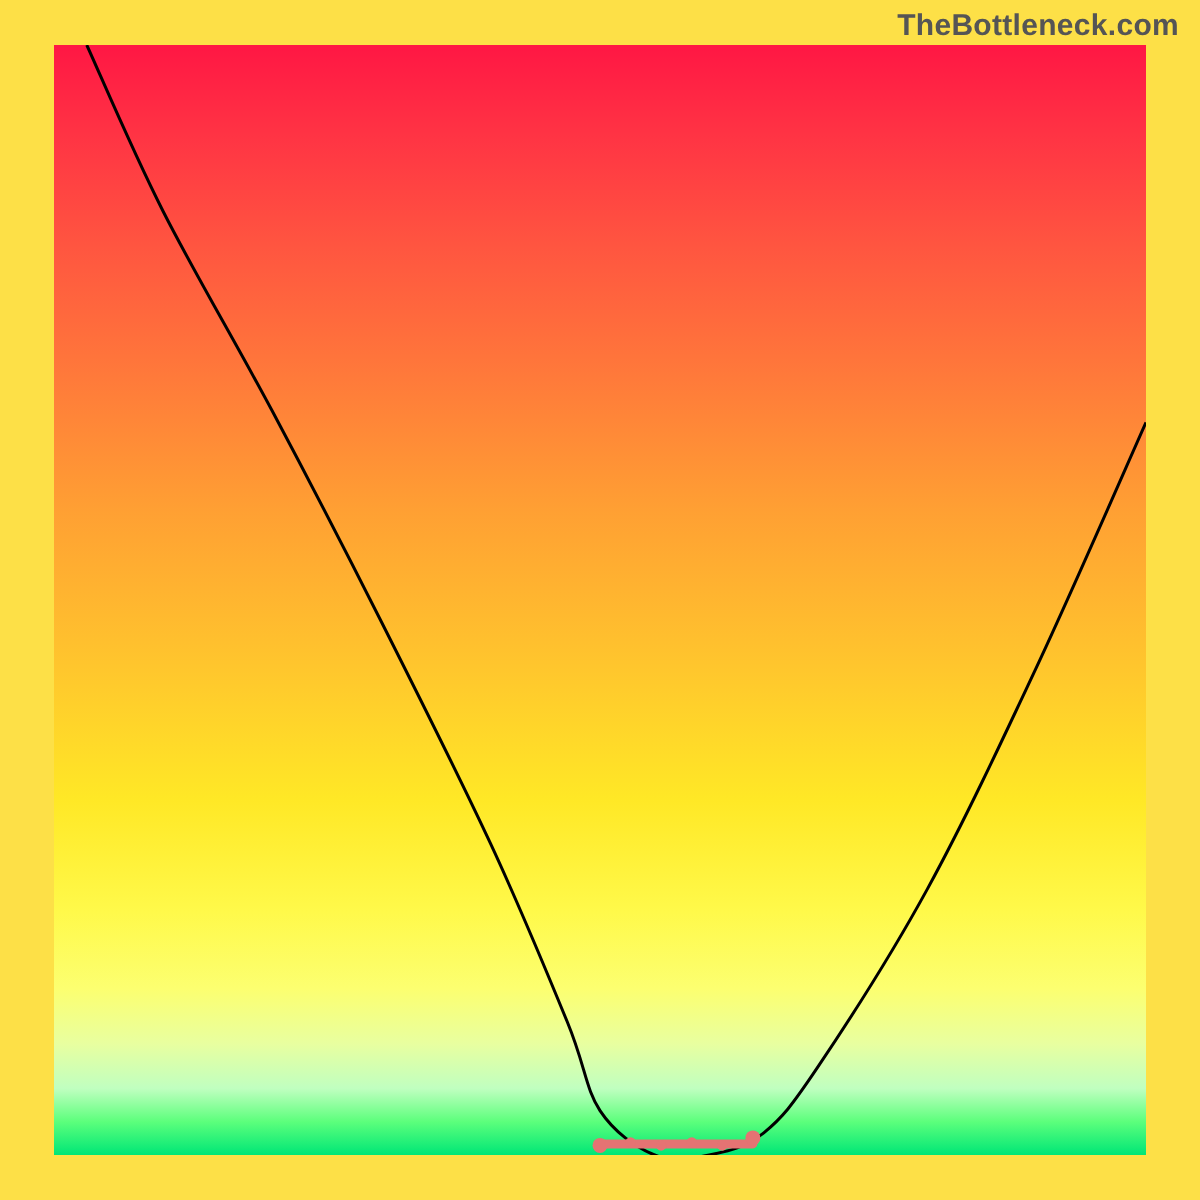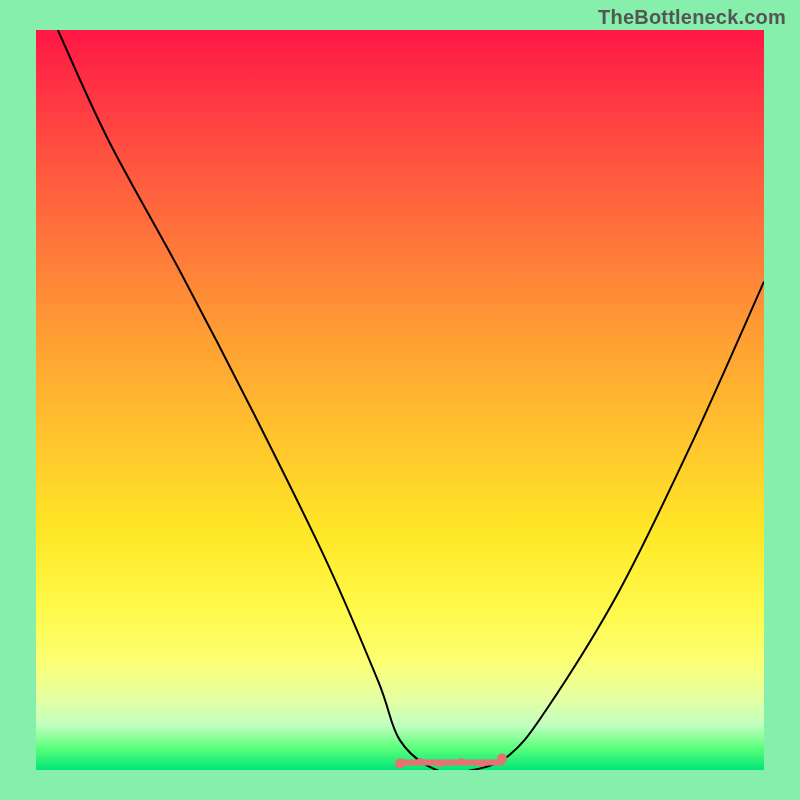--- a/index.html
+++ b/index.html
@@ -8,21 +8,21 @@
     width: 800px;
     height: 800px;
     background: #000;
     font-family: Arial, Helvetica, sans-serif;
     overflow: hidden;
   }
   .frame {
     position: relative;
     width: 800px;
     height: 800px;
-    background: #86efac;
+    background: #fde047;
   }
   .watermark {
     position: absolute;
     top: 6px;
     right: 14px;
     color: #555;
     font-size: 20px;
     font-weight: 600;
     letter-spacing: 0.2px;
     user-select: none;

